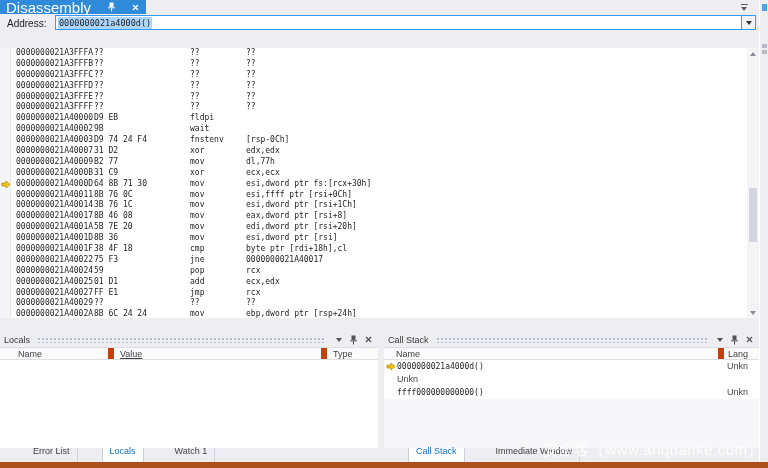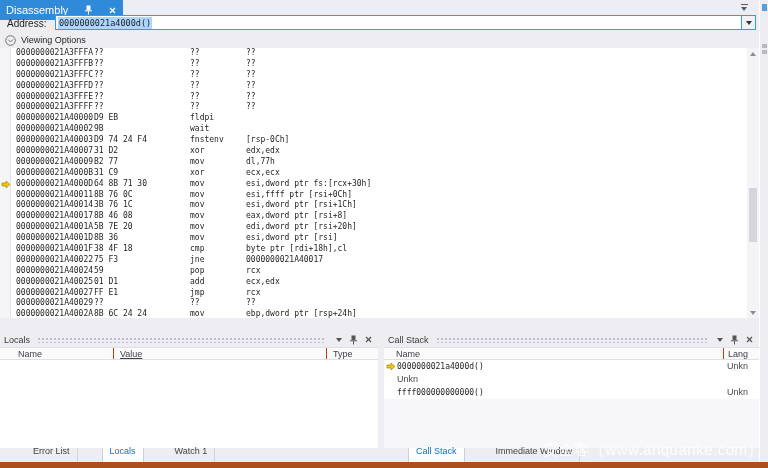--- a/index.html
+++ b/index.html
@@ -6,22 +6,22 @@
     --accent_blue:#2f8bd9; --selection_blue:#add6ff; --focus_blue:#3399ff;
     --status_orange:#ab4f1d; --tab_active_text:#0e70c0; --arrow_yellow:#f5c40e;
     --chrome:#eeeef2; --border:#cccedb; --text:#1e1e1e;
   }
   html,body{margin:0;padding:0;background:#888;}
   #stage{position:relative;width:768px;height:468px;background:var(--chrome);
          font-family:"Liberation Sans",sans-serif;color:var(--text);overflow:hidden;}
 
   
   .doc-tabstrip{position:absolute;left:0;top:0;width:759px;height:14px;background:var(--chrome);}
-  .doc-tab{position:absolute;left:0;top:0;height:20px;display:flex;align-items:center;
-           padding:0 7px 0 6px;background:var(--accent_blue);color:#fff;font-size:11px;gap:16px;}
+  .doc-tab{position:absolute;left:0;top:0;height:14px;display:flex;align-items:center;
+           padding:0 7px 0 6px;background:var(--accent_blue);color:#fff;font-size:15px;gap:16px;}
   .doc-tab .lbl{white-space:nowrap;}
   .well-overflow{position:absolute;right:10px;top:4px;width:9px;height:7px;}
   .well-overflow .bar{position:absolute;left:1px;top:0;width:7px;height:1px;background:#5a5a66;}
   .well-overflow .tri{position:absolute;left:1px;top:3px;width:0;height:0;
       border-left:3.5px solid transparent;border-right:3.5px solid transparent;border-top:4px solid #5a5a66;}
 
   
   .addr-row{position:absolute;left:0;top:14px;width:759px;height:18px;display:flex;align-items:center;}
   .addr-label{font-size:10px;margin-left:7px;}
   .combo{position:absolute;left:55px;top:1px;width:701px;height:15px;background:#fff;
@@ -63,21 +63,21 @@
   
   .panel{position:absolute;top:332px;height:116px;background:var(--chrome);}
   .panel-title{height:15px;display:flex;align-items:center;gap:4px;padding:0 4px;}
   .panel-title .t{font-size:9px;color:#383838;white-space:nowrap;}
   .dots{flex:1;height:7px;margin:0 3px;
         background-image:radial-gradient(circle,#bcbfce 0.8px,transparent 0.9px);
         background-size:4px 4px;background-position:0 1px;}
   .ticon{width:11px;height:11px;display:flex;align-items:center;justify-content:center;}
   .grid-head{height:13px;background:#fbfbfc;border:1px solid #e0e0e4;border-left:none;border-right:none;
              display:flex;font-size:9px;color:#3f3f46;box-sizing:border-box;}
-  .grid-head .cell{border-right:1px solid #c2410c;display:flex;align-items:center;}
+  .grid-head .cell{border-right:6px solid #c2410c;display:flex;align-items:center;}
   .panel-body{background:#fff;position:relative;overflow:hidden;}
   .locals-body{height:88px;}
   .cs-body{height:88px;background:#f7f7f9;}
   .srow{height:13px;line-height:13px;display:flex;background:#fff;font-size:9px;white-space:nowrap;}
   .srow .sgut{width:13px;position:relative;}
   .srow .sgut svg{position:absolute;left:2px;top:2px;}
   .srow .sname{width:330px;font-family:"DejaVu Sans Mono",monospace;font-size:8px;color:#1e1e1e;}
   .srow .slang{color:#4a4a4a;}
 
   
@@ -119,27 +119,20 @@
   <div class="addr-row">
     <span class="addr-label">Address:</span>
     <div class="combo">
       <span class="val">0000000021a4000d()</span>
       <div class="combo-btn">
         <div class="tri-down"></div>
       </div>
     </div>
   </div>
 
-  <div class="view-row">
-    <svg width="11" height="11" viewBox="0 0 11 11">
-      <circle cx="5.5" cy="5.5" r="4.8" fill="none" stroke="#717171" stroke-width="1"></circle>
-      <path d="M3.2 4.6 L5.5 7 L7.8 4.6" fill="none" stroke="#717171" stroke-width="1"></path>
-    </svg>
-    <span class="lbl">Viewing Options</span>
-  </div>
 
   <div class="code-area">
     <div class="code-gutter"></div>
     <div>
 
     <div class="crow">
           
           <span class="addr">0000000021A3FFFA</span><span class="bytes">??</span><span class="mn">??</span><span class="ops">??</span>
         </div>
         <div class="crow">

